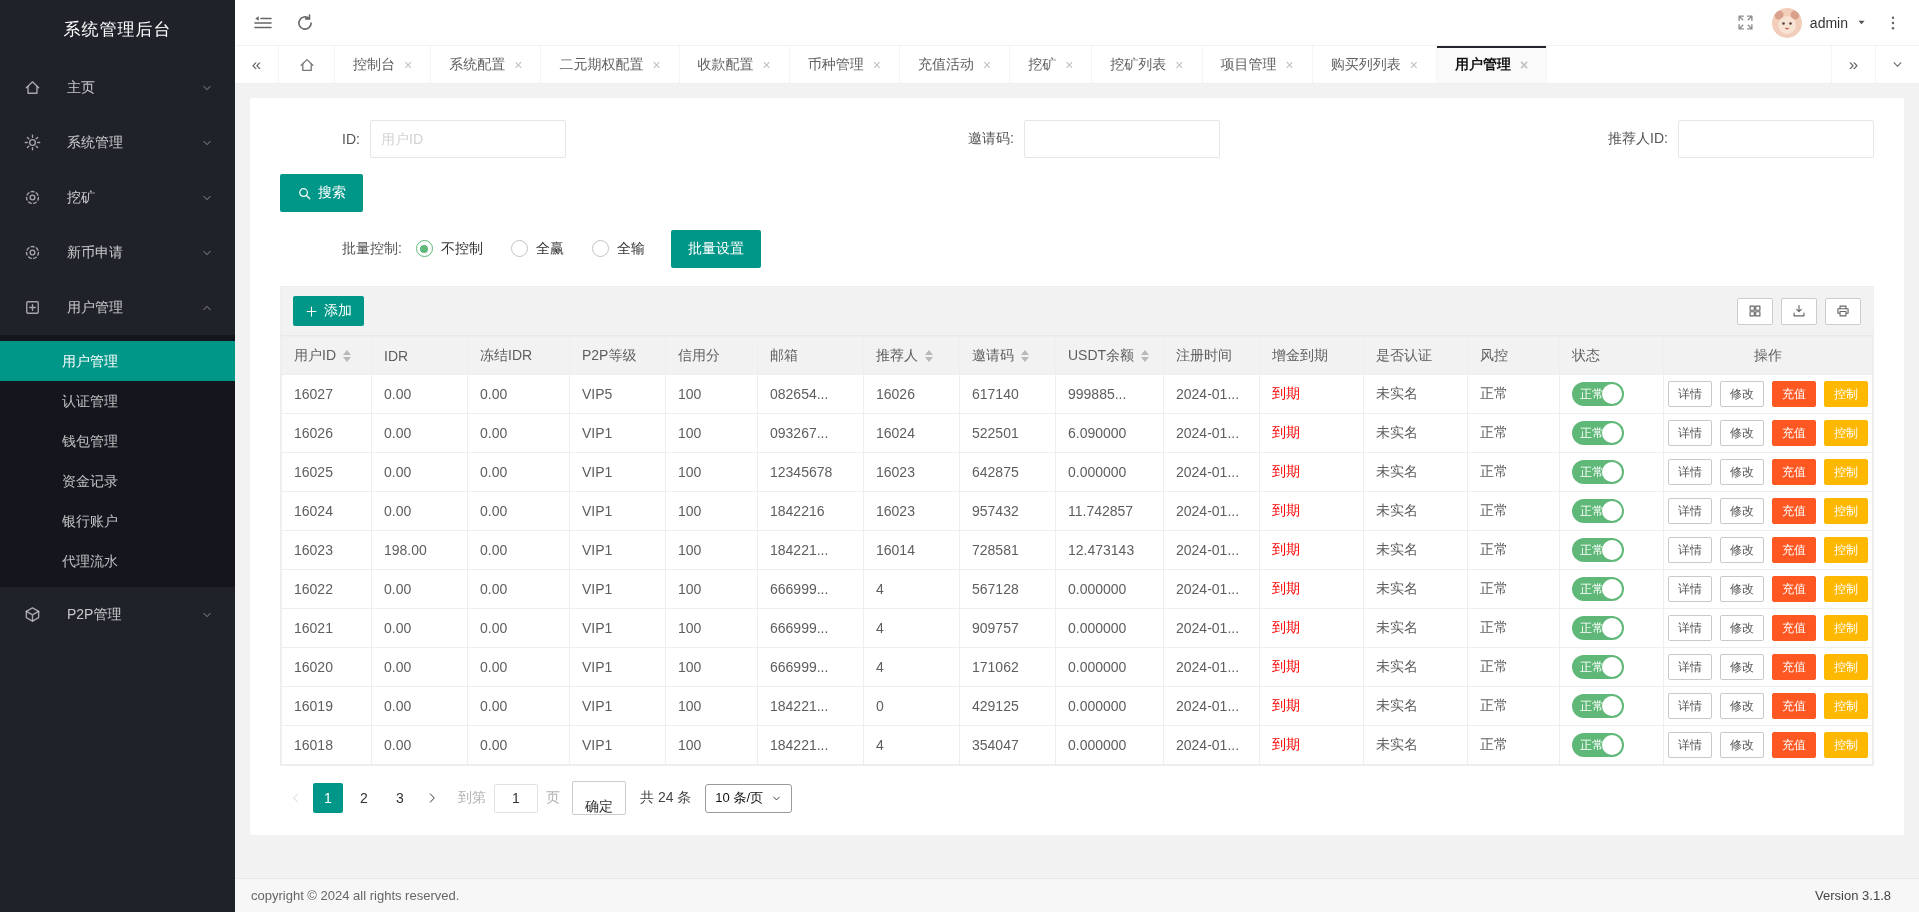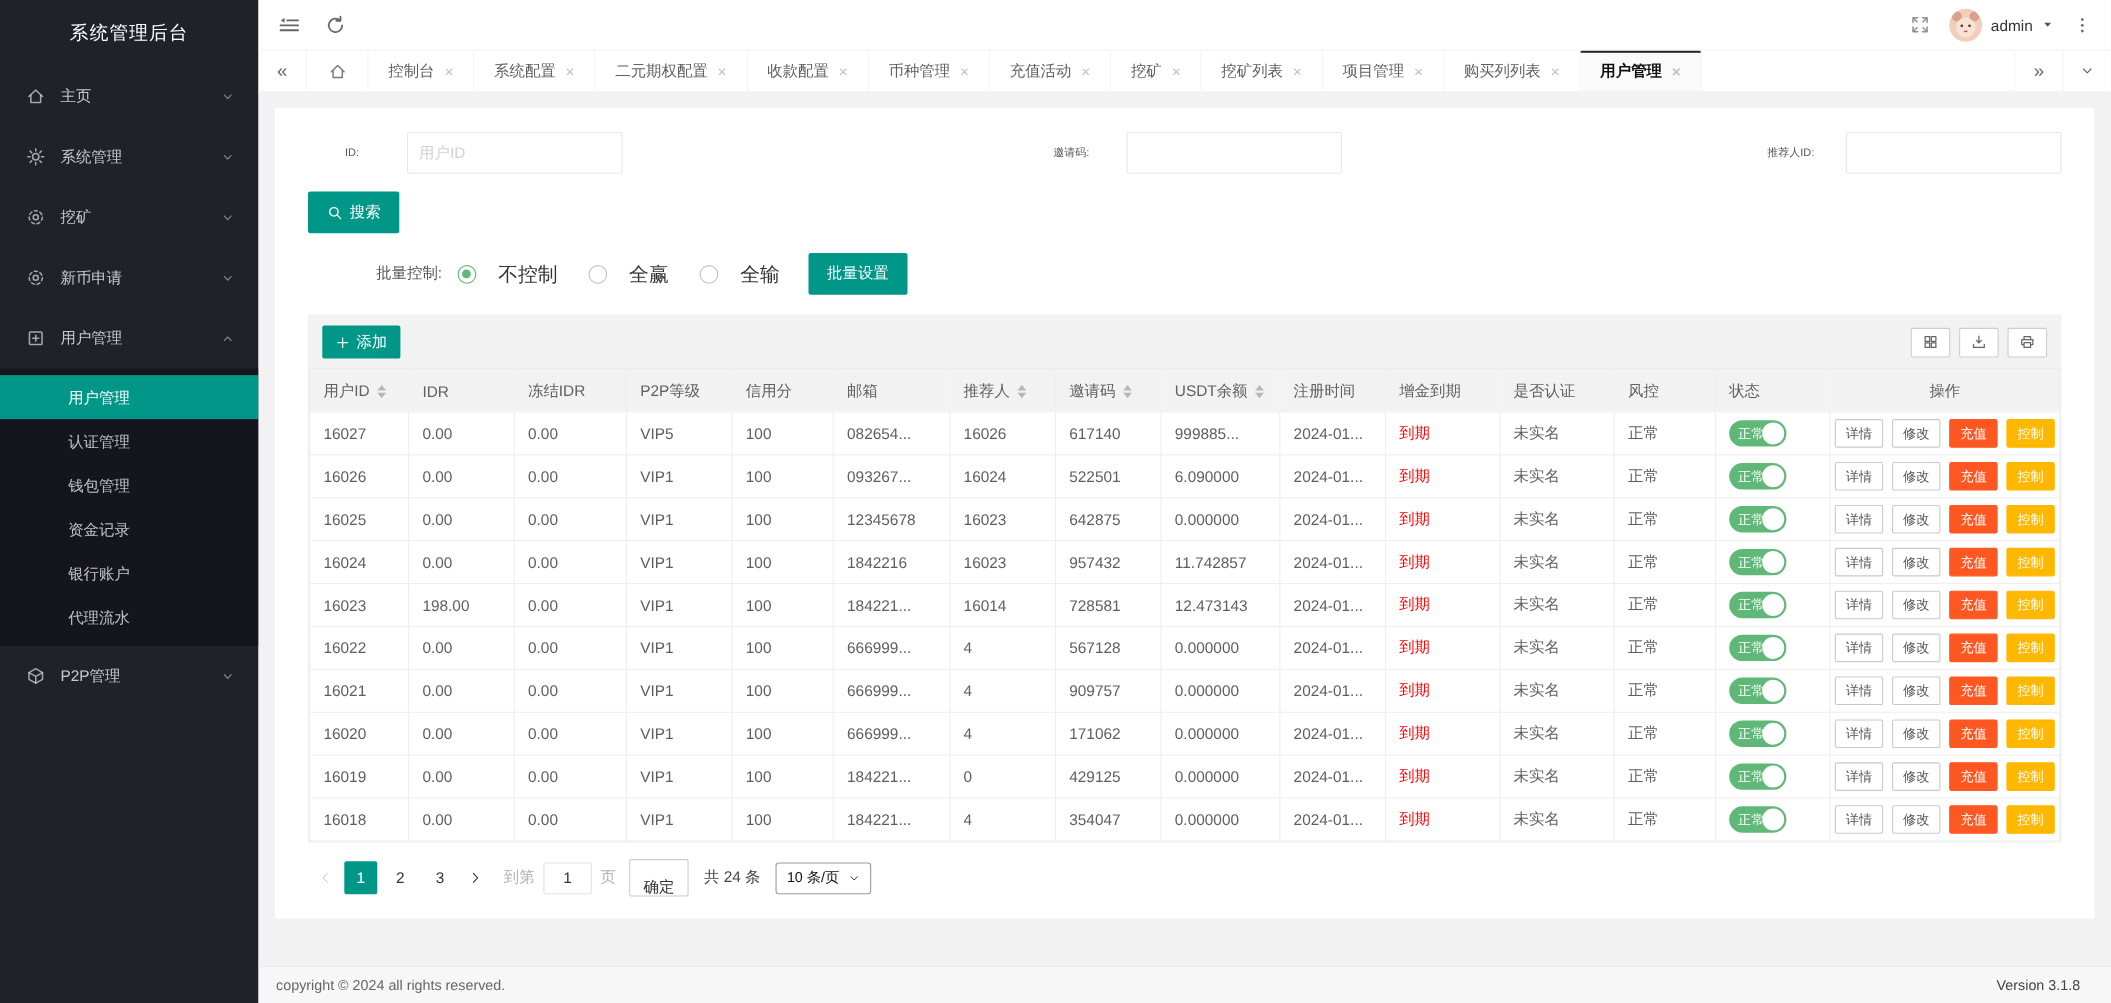--- a/index.html
+++ b/index.html
@@ -4,21 +4,21 @@
 <style>
   * { margin:0; padding:0; box-sizing:border-box; }
   html,body { width:1919px; height:912px; overflow:hidden; font-family:"Liberation Sans","DejaVu Sans",sans-serif; background:#f2f2f2; }
   .app { display:flex; width:100%; height:100%; }
 
   
   .sidebar { width:235px; min-width:235px; height:100%; background:#20222A; color:rgba(255,255,255,.75); }
   .logo { height:60px; line-height:60px; text-align:center; color:#fff; font-size:17px; letter-spacing:1px; }
   .nav-item { height:55px; display:flex; align-items:center; padding:0 22px 0 24px; font-size:14px; cursor:pointer; color:rgba(255,255,255,.75); }
   .nav-item .nav-ico { width:17px; height:17px; margin-right:14px; opacity:.8; }
-  .nav-item .nav-label { flex:1; }
+  .nav-item .nav-label { flex:1;margin-left:12px; }
   .nav-chevron { width:12px; height:12px; opacity:.65; }
   .icon svg { width:100%; height:100%; display:block; }
   .icon { display:inline-block; }
   .submenu { background:#15161D; padding:6px 0; }
   .submenu-item { height:40px; line-height:40px; padding-left:62px; font-size:14px; color:rgba(255,255,255,.72); cursor:pointer; }
   .submenu-item.active { background:#009688; color:#fff; }
 
   
   .main { flex:1; display:flex; flex-direction:column; height:100%; min-width:0; }
 
@@ -45,36 +45,36 @@
   .tabbar-right { display:flex; }
   .tab-ctrl.right { border-right:none; border-left:1px solid #f4f4f4; }
   .tab-ctrl .icon { width:13px; height:13px; }
 
   
   .content { flex:1; background:#f2f2f2; overflow:hidden; }
   .card { background:#fff; border-radius:2px; margin:14px 15px 0 15px; padding:22px 30px 14px 30px; }
 
   .filter-row { display:flex; justify-content:space-between; }
   .field { display:flex; align-items:center; }
-  .field-label { width:90px; text-align:center; padding-right:10px; font-size:10px; color:#565656; }
+  .field-label { width:90px; text-align:right; padding-right:10px; font-size:14px; color:#565656; }
   .input { width:196px; height:38px; border:1px solid #e6e6e6; border-radius:2px; padding:0 10px; font-size:14px; color:#333; outline:none; font-family:inherit; }
   .input::placeholder { color:#d2d2d2; }
   .select { width:196px; height:38px; border:1px solid #e6e6e6; border-radius:2px; background:#fafafa; display:flex; align-items:center; padding:0 10px; cursor:pointer; }
   .select-text { flex:1; font-size:14px; color:#d2d2d2; }
   .select-arrow { width:11px; height:11px; color:#b5b5b5; }
 
   .btn { display:inline-flex; align-items:center; justify-content:center; gap:6px; border:none; border-radius:2px; cursor:pointer; font-family:inherit; }
   .btn-teal { background:#009688; color:#fff; font-size:14px; height:38px; padding:0 17px; }
   .btn .icon { width:15px; height:15px; }
 
   .search-row { margin-top:16px; }
   .batch-row { margin-top:18px; display:flex; align-items:center; }
   .batch-label { margin-left:62px; font-size:14px; color:#565656; }
   .radio-group { display:flex; align-items:center; margin-left:14px; gap:28px; }
-  .radio { display:flex; align-items:center; gap:20px; cursor:pointer; font-size:18px; color:#333; }
+  .radio { display:flex; align-items:flex-start; gap:8px; cursor:pointer; font-size:14px; color:#333; }
   .radio-dot { width:17px; height:17px; border-radius:50%; border:1px solid #c2c2c2; position:relative; background:#fff; }
   .radio.checked .radio-dot { border-color:#5FB878; }
   .radio.checked .radio-dot::after { content:""; position:absolute; left:3.5px; top:3.5px; width:8px; height:8px; border-radius:50%; background:#5FB878; }
   .batch-row .btn-teal { margin-left:26px; }
 
   
   .table-section { margin-top:18px; border:1px solid #eee; }
   .table-toolbar { background:#f2f2f2; padding:9px 12px; display:flex; align-items:center; border-bottom:1px solid #e9e9e9; }
   .btn-add { height:30px; padding:0 12px; font-size:14px; }
   .btn-add .icon { width:13px; height:13px; }

